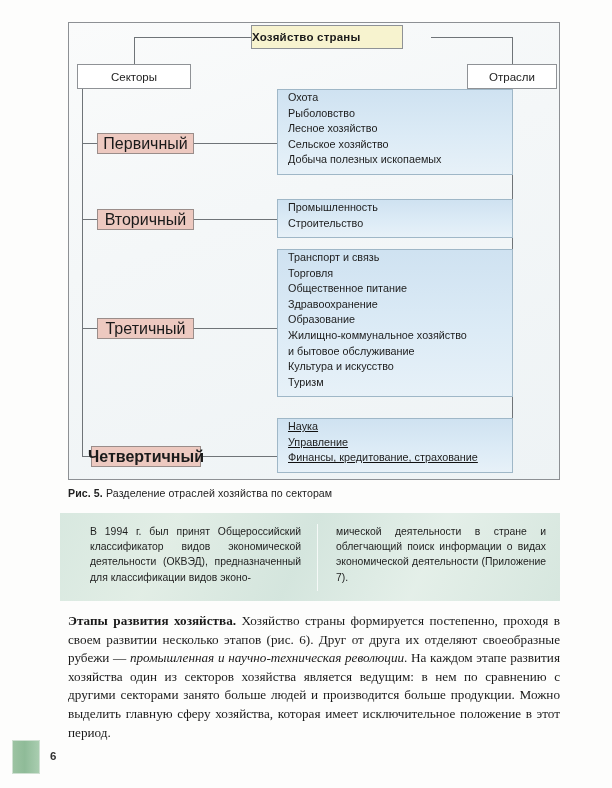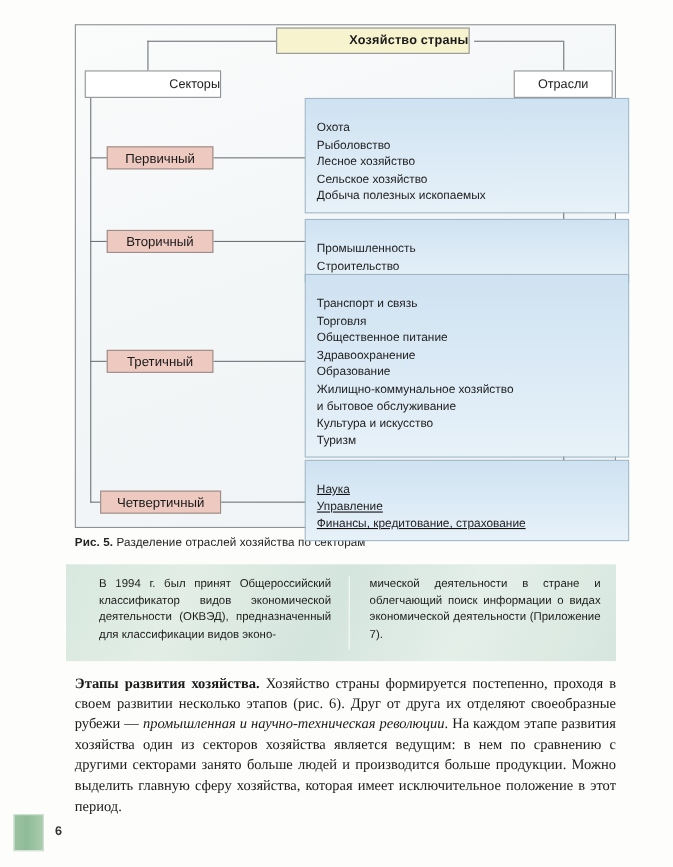--- a/index.html
+++ b/index.html
@@ -41,27 +41,27 @@
     background: #6f7478;
   }
   .ln.h { height: 1px; }
   .ln.v { width: 1px; }
 
   
   .title-box {
     position: absolute;
     left: 182px;
     top: 2px;
-    width: 176px;
+    width: 152px;
     height: 24px;
     background: #f7f3cf;
     border: 1px solid #8f9296;
     display: flex;
     align-items: center;
-    justify-content: flex-end;
+    justify-content: flex-start;
     font-size: 11.5px;
     font-weight: bold;
     letter-spacing: .2px;
     color: #1a1a1a;
     box-sizing: border-box;
     z-index: 4;
   }
 
   
   .lvl2-box {
@@ -70,53 +70,53 @@
     background: #ffffff;
     border: 1px solid #8f9296;
     display: flex;
     align-items: center;
     justify-content: center;
     font-size: 11.5px;
     color: #1c1c1c;
     box-sizing: border-box;
     z-index: 4;
   }
-  .lvl2-box.sectors { left: 8px;  top: 41px; width: 124px; justify-content: flex-end; }
+  .lvl2-box.sectors { left: 8px;  top: 41px; width: 114px; }
   .lvl2-box.branches { left: 398px; top: 41px; width: 90px; }
 
   
   .sector-chip {
     position: absolute;
     left: 28px;
     width: 97px;
     height: 21px;
     background: #edc9c0;
     border: 1px solid #9a8d8a;
     display: flex;
     align-items: center;
     justify-content: center;
-    font-size: 12px;
+    font-size: 16px;
     color: #1a1a1a;
     box-sizing: border-box;
     z-index: 4;
   }
   .sector-chip.s1 { top: 110px; }
   .sector-chip.s2 { top: 186px; }
   .sector-chip.s3 { top: 295px; }
-  .sector-chip.s4 { top: 423px; width: 110px; left: 22px; }
+  .sector-chip.s4 { top: 423px; width: 110px; left: 22px; font-weight: bold; }
 
   
   .list-box {
     position: absolute;
     left: 208px;
-    width: 295px;
+    width: 236px;
     background: linear-gradient(180deg, #cfe2f1 0%, #dcebf6 55%, #e7f1f8 100%);
     border: 1px solid #9fb7c7;
     box-sizing: border-box;
-    padding: 19px 10px 6px 10px;
+    padding: 0 10px 6px 10px;
     z-index: 3;
   }
   .list-box .row {
     font-size: 10.8px;
     line-height: 15.6px;
     color: #1c1c1c;
     white-space: nowrap;
   }
   .lb1 { top: 66px;  }
   .lb2 { top: 176px; }

